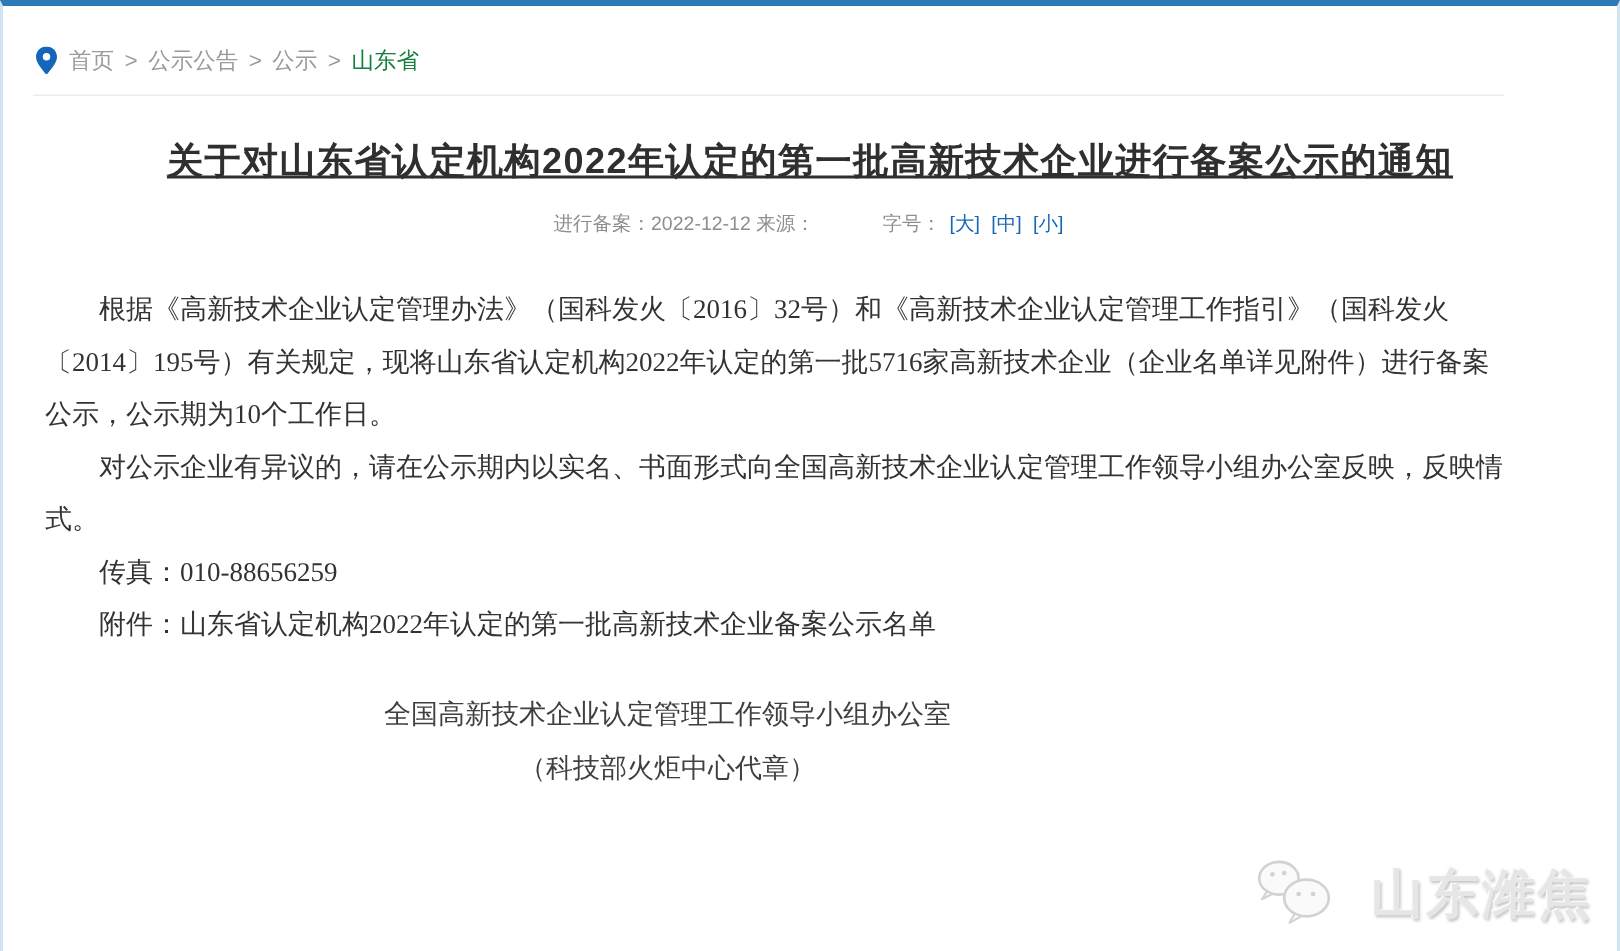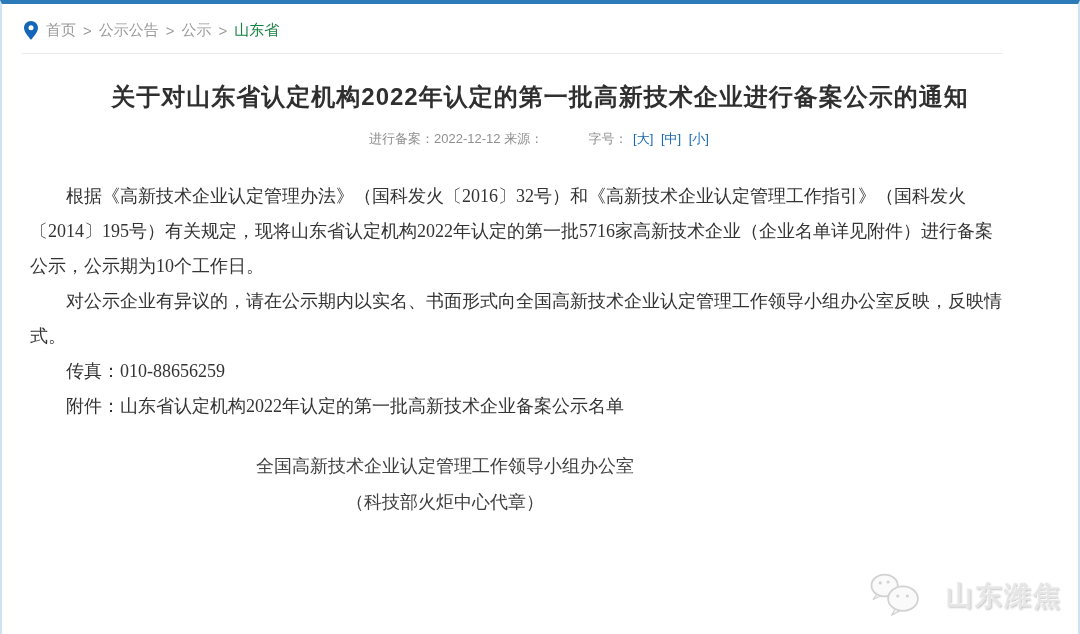--- a/index.html
+++ b/index.html
@@ -15,21 +15,21 @@
     border-top: 4px solid #2d7ab9;
     border-left: 2px solid #cfe3f2;
     border-right: 2px solid #cfe3f2;
     overflow: hidden;
   }
 
   
   .breadcrumb {
     display: flex;
     align-items: center;
-    padding: 17px 0 0 22px;
+    padding: 27px 0 0 22px;
     font-size: 15px;
     color: #9a9a9a;
     text-align: right;
   }
   .breadcrumb .pin {
     width: 14px; height: 19px;
     margin-right: 8px;
     flex: 0 0 auto;
   }
   .breadcrumb .crumb { color: #9a9a9a; cursor: pointer; }
@@ -43,20 +43,21 @@
   }
 
   
   .article-title {
     margin-top: 27px;
     text-align: center;
     font-size: 24px;
     font-weight: bold;
     color: #2f2f2f;
     letter-spacing: 1px;
+    text-decoration: underline;
   }
   .article-meta {
     margin-top: 17px;
     text-align: center;
     font-size: 13px;
     color: #8f8f8f;
   }
   .article-meta .gap { display: inline-block; width: 38px; }
   .article-meta .fs-opt { color: #1568b3; margin: 0 2px; cursor: pointer; }
 
@@ -86,21 +87,21 @@
   .watermark {
     position: absolute;
     right: 16px;
     bottom: 14px;
     display: flex;
     align-items: center;
     user-select: none;
   }
   .watermark .wm-icon { width: 56px; height: 48px; margin-right: 6px; }
   .watermark .wm-text {
-    font-size: 27px;
+    font-size: 35px;
     font-weight: bold;
     letter-spacing: 2px;
     color: #e6e6e6;
     text-shadow: -1px -1px 0 #fbfbfb, 1px 1px 2px #c4c4c4;
     margin-left: 16px;
   }
 </style>
 </head>
 <body>
 

